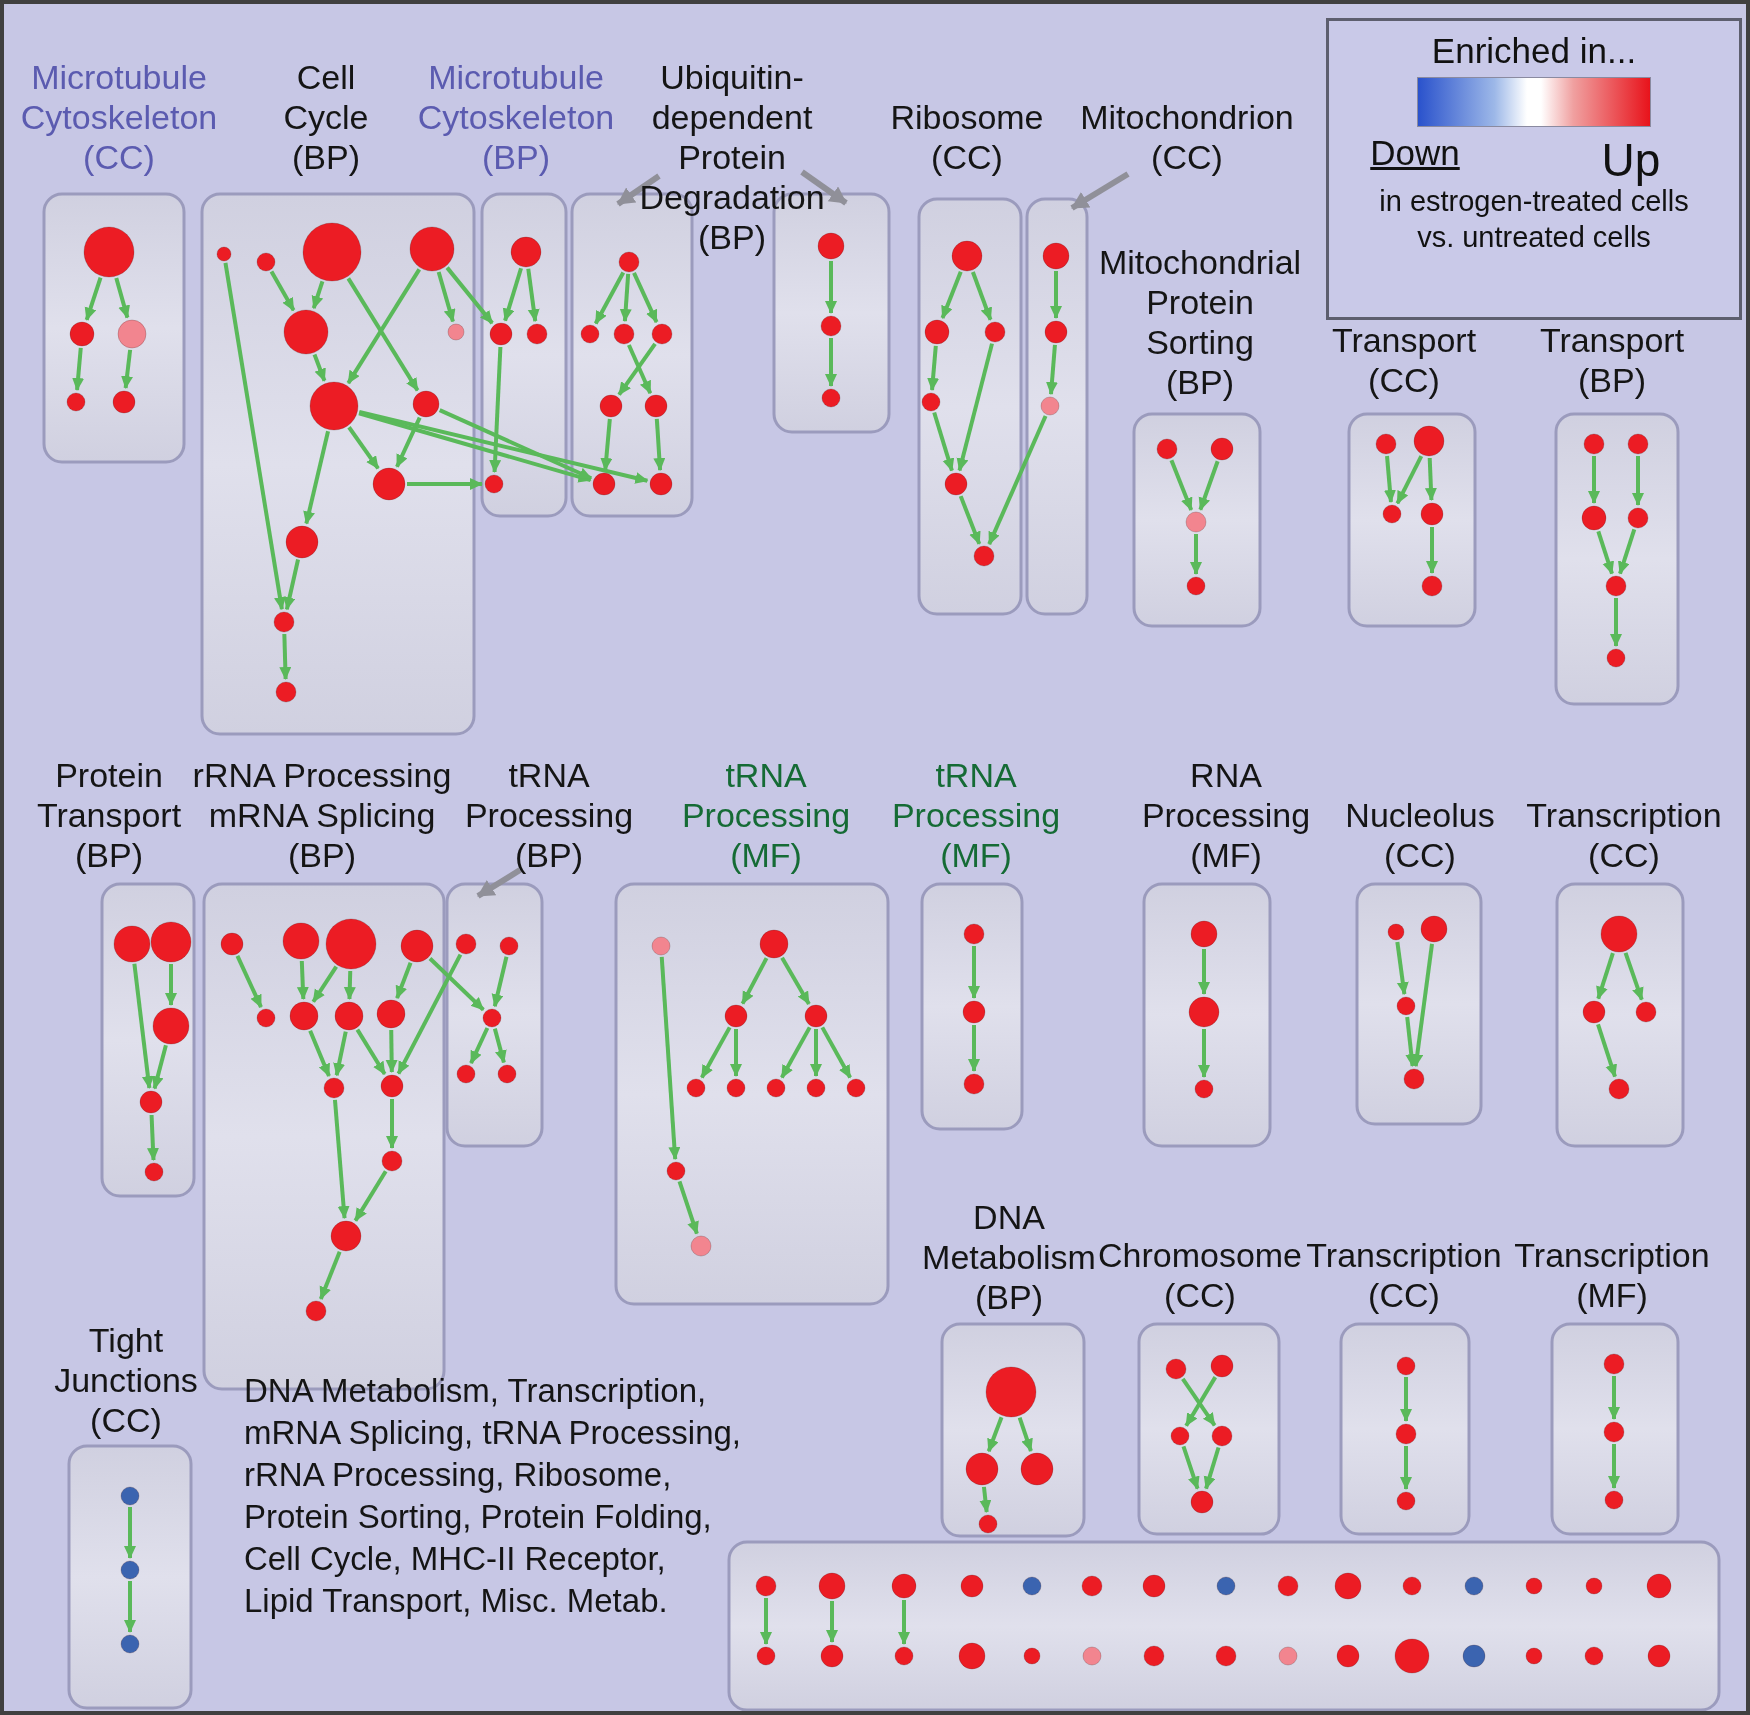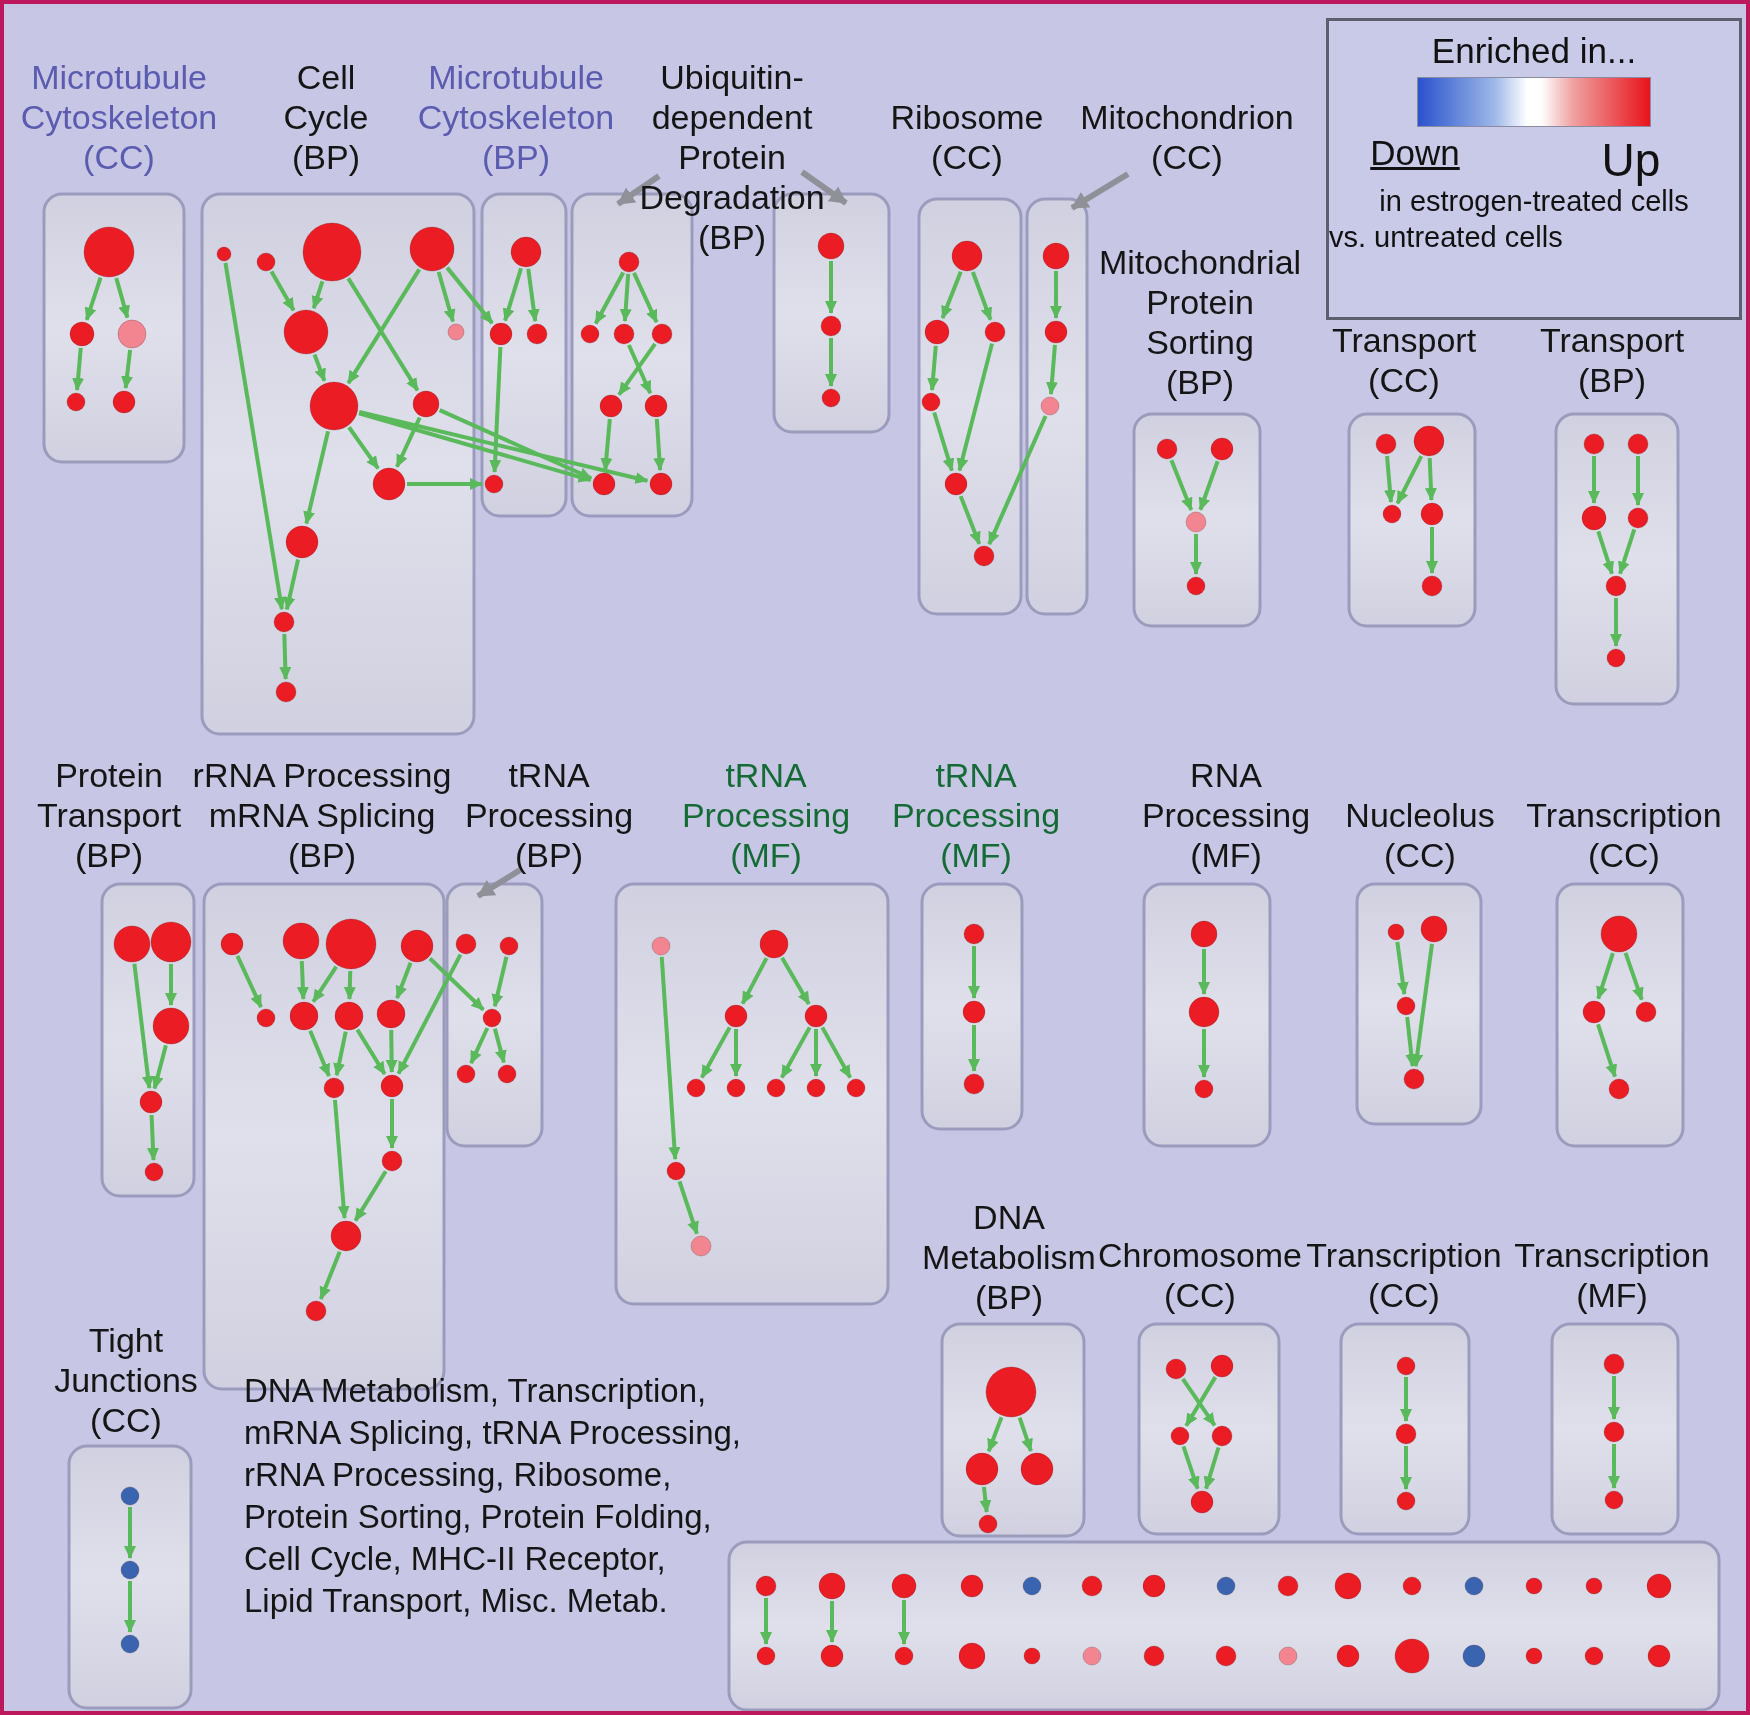--- a/index.html
+++ b/index.html
@@ -1,28 +1,28 @@
 <!DOCTYPE html>
 <html><head>
 <meta charset="utf-8">
 <style>
   html,body{margin:0;padding:0;background:#9a9ab5;}
   #figure{position:relative;width:1750px;height:1715px;background:#c7c7e5;
-          border:4px solid #be185d;box-sizing:border-box;overflow:hidden;
+          border:4px solid #404040;box-sizing:border-box;overflow:hidden;
           font-family:"Liberation Sans",sans-serif;}
   #diagram{position:absolute;left:0;top:0;}
   svg text{font-family:"Liberation Sans",sans-serif;}
   .legend{position:absolute;left:1322px;top:14px;width:416px;height:302px;
           border:3px solid #5d5e6e;background:#c9c9e8;box-sizing:border-box;}
   .legend-title{position:absolute;top:10px;width:100%;text-align:center;font-size:35px;color:#111;}
   .legend-bar{position:absolute;left:88px;top:56px;width:232px;height:48px;border:1px solid #8a8aa0;}
   .legend-down{position:absolute;left:16px;top:112px;width:140px;text-align:center;font-size:35px;color:#111;text-decoration:underline;}
   .legend-up{position:absolute;left:242px;top:112px;width:120px;text-align:center;font-size:46px;color:#111;}
   .legend-sub1{position:absolute;top:164px;width:100%;text-align:center;font-size:29px;color:#111;}
-  .legend-sub2{position:absolute;top:200px;width:100%;text-align:left;font-size:29px;color:#111;}
+  .legend-sub2{position:absolute;top:200px;width:100%;text-align:center;font-size:29px;color:#111;}
 </style>
 </head>
 <body>
 
 <div id="figure">
   <svg id="diagram" width="1750" height="1715" viewBox="0 0 1750 1715">
       <defs>
         <marker id="ah-green" markerUnits="userSpaceOnUse" markerWidth="15" markerHeight="14" refX="12" refY="6" orient="auto">
           <path d="M0,0 L13,6 L0,12 Z" fill="#5ab95a"></path>
         </marker>

